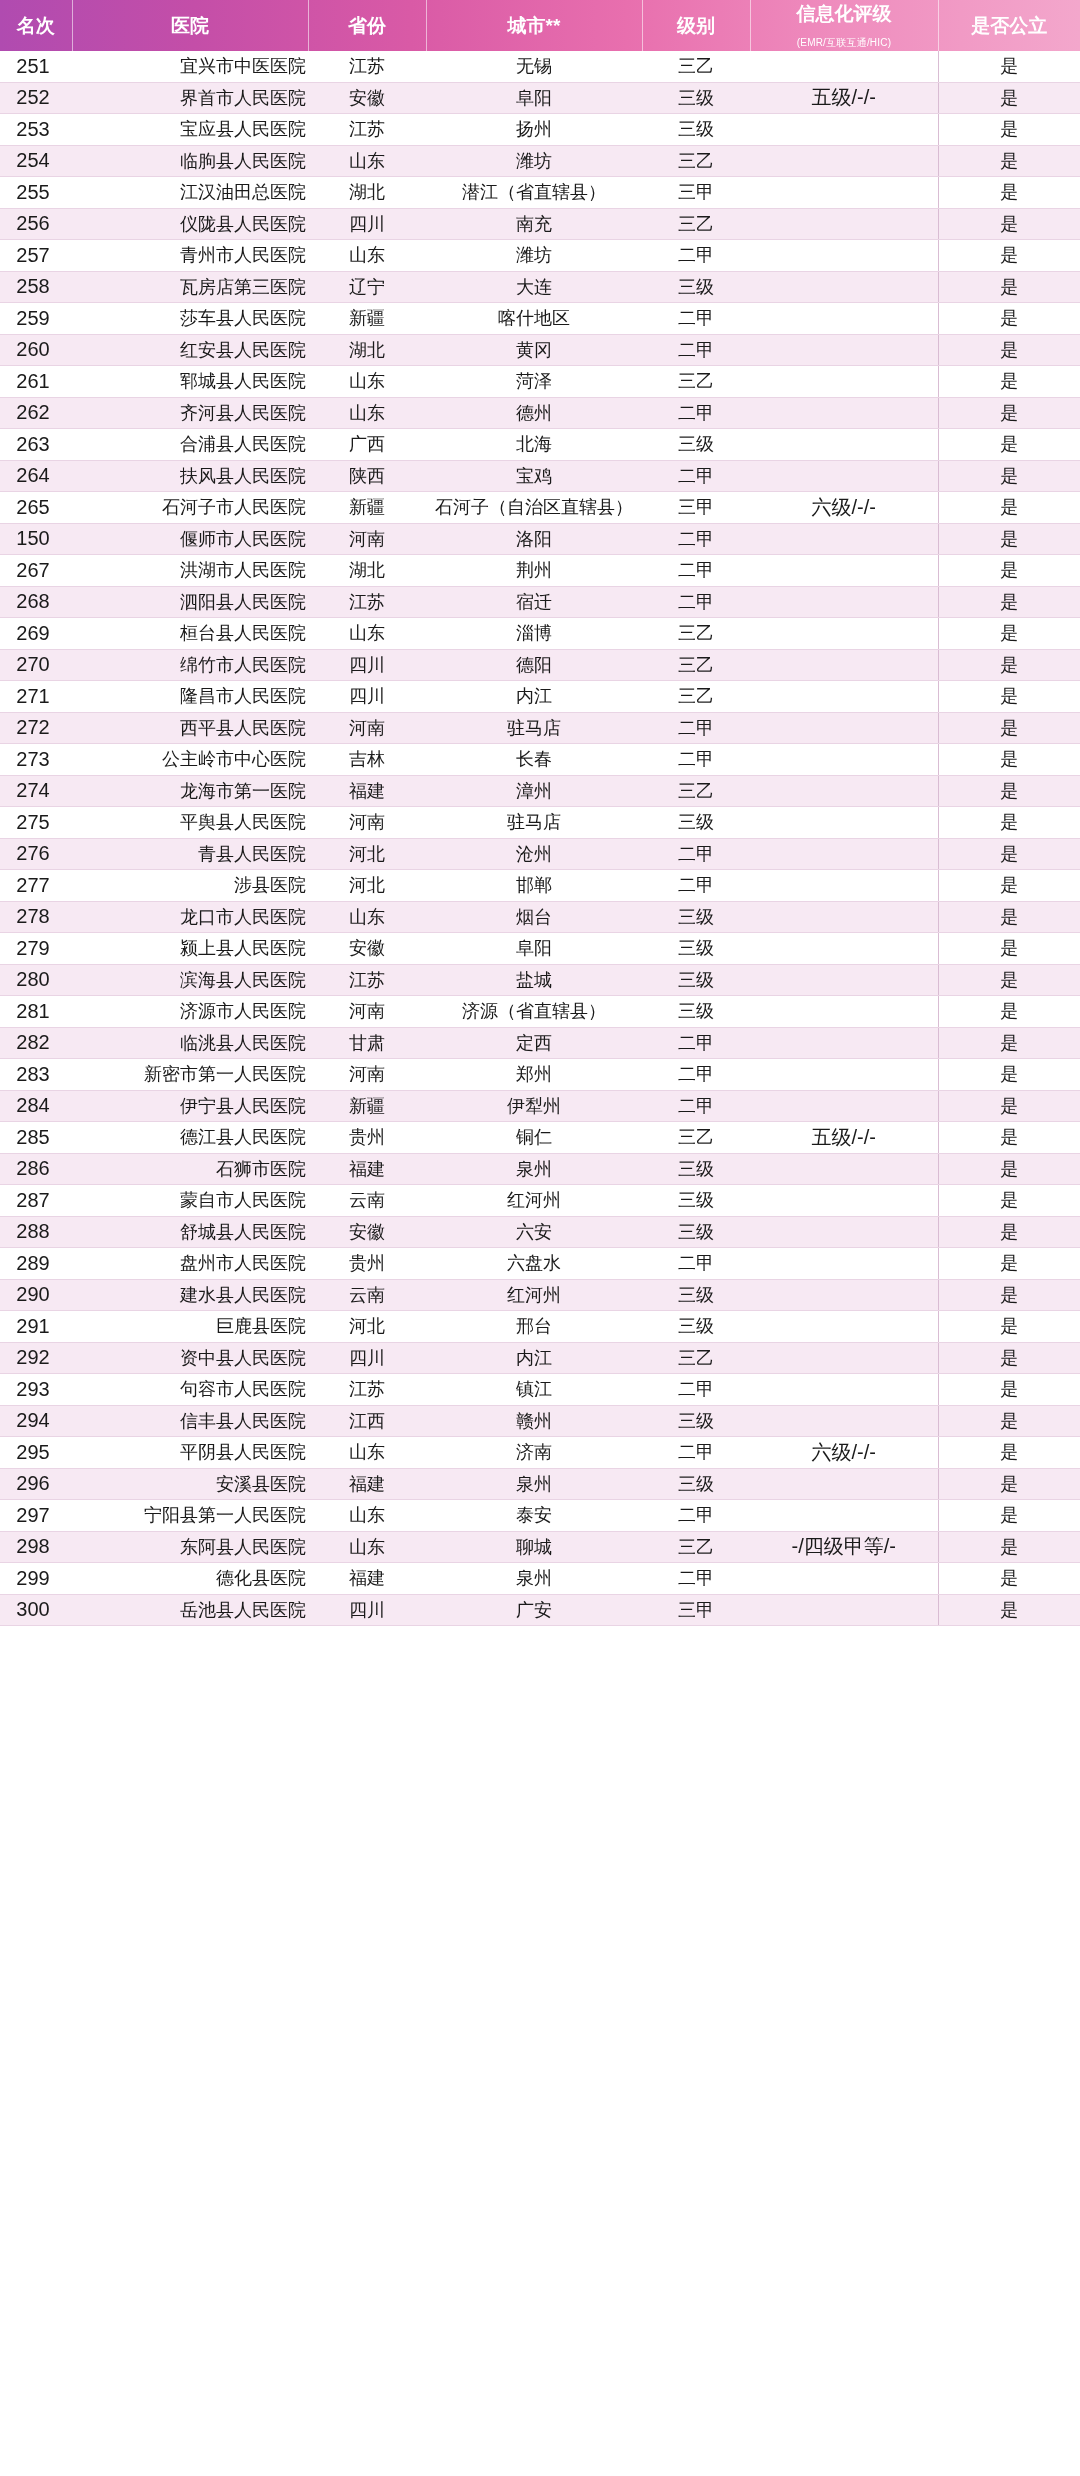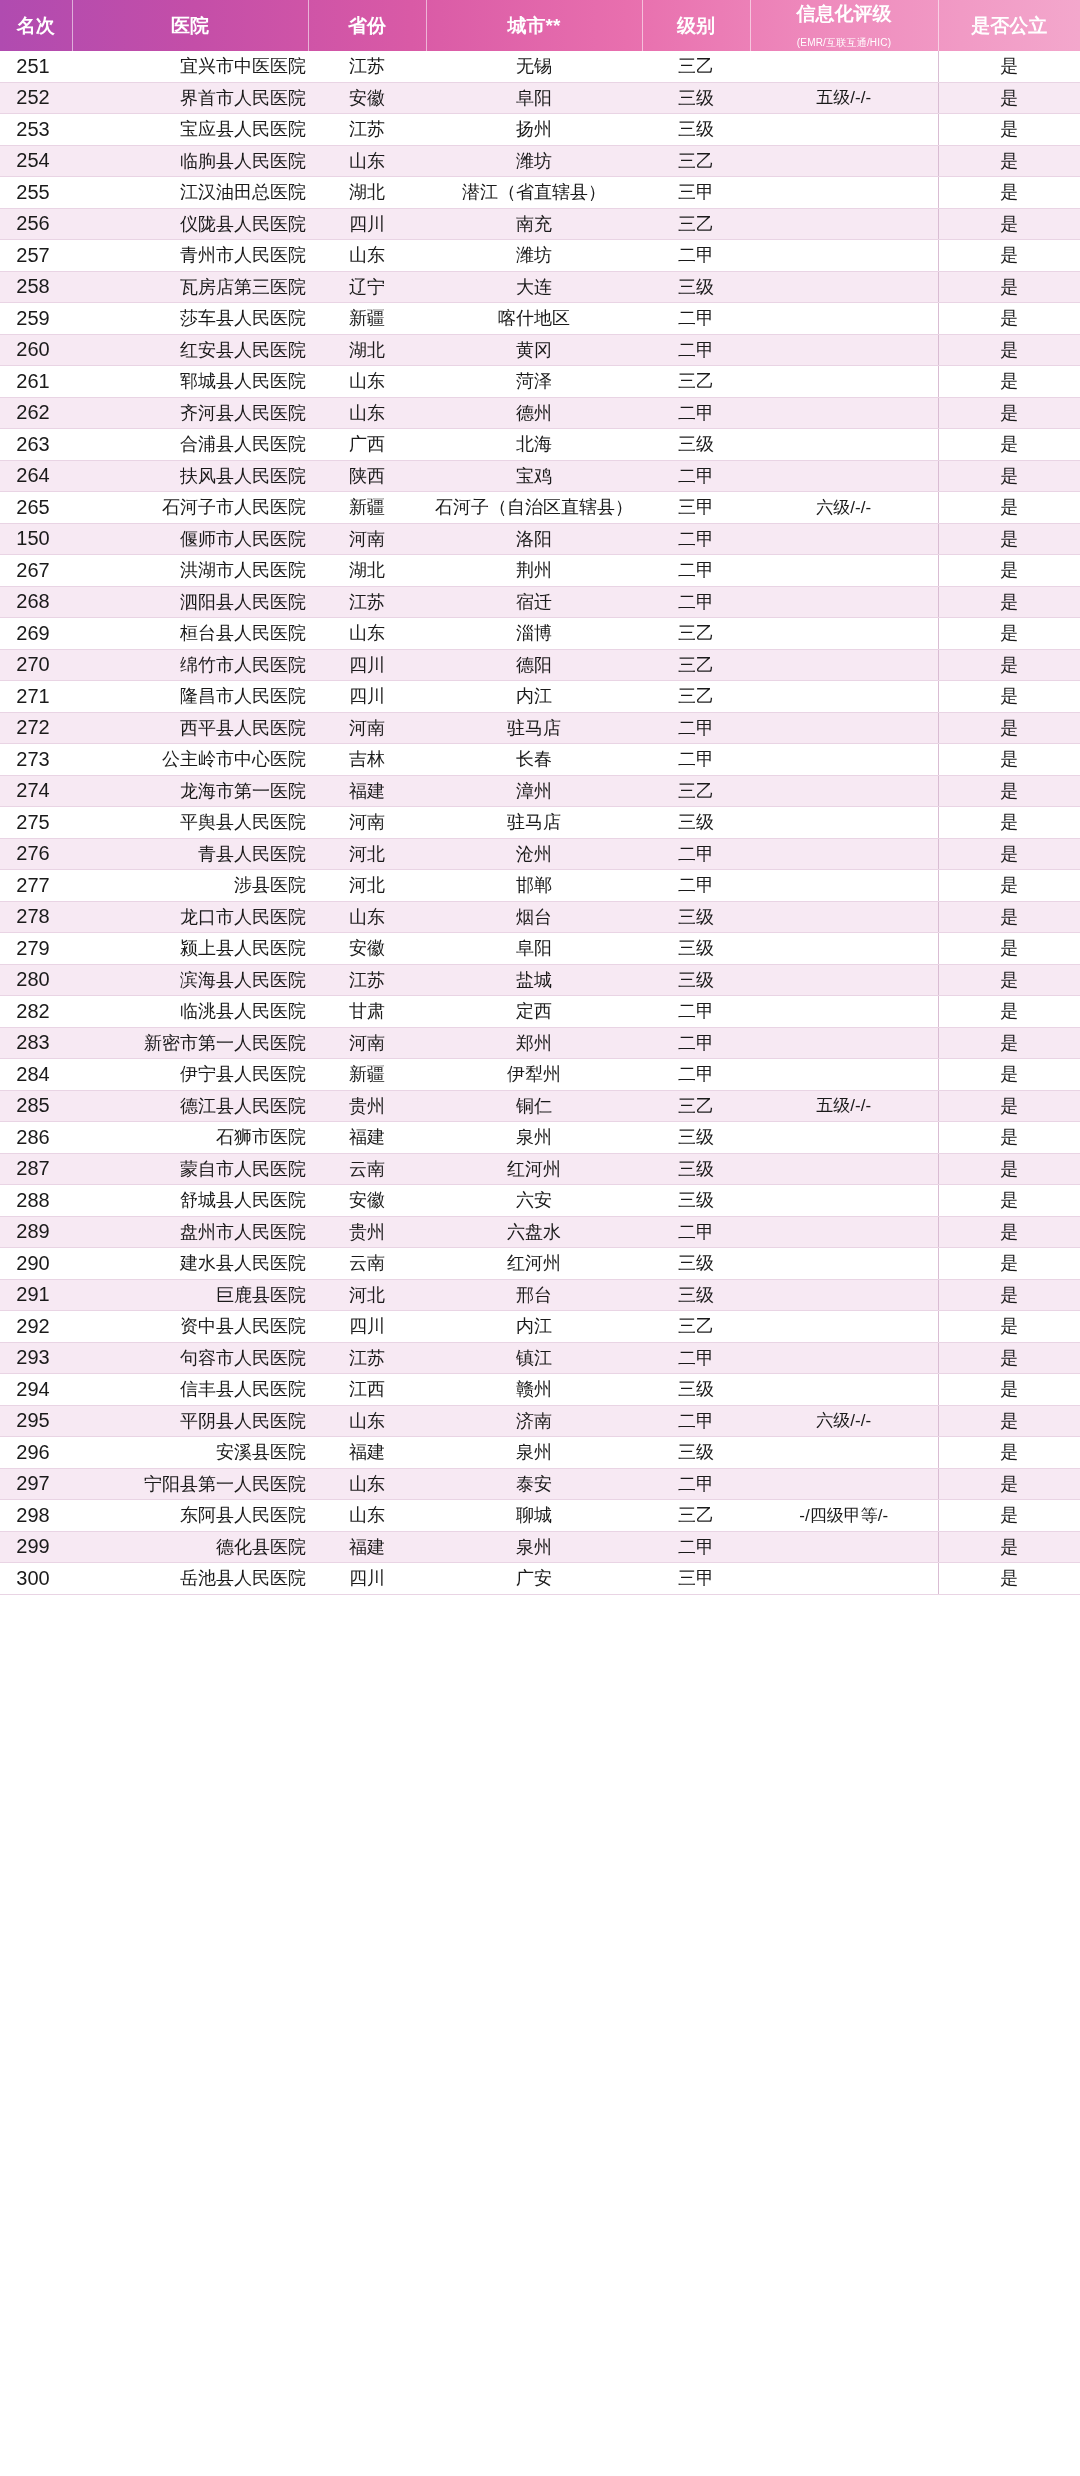--- a/index.html
+++ b/index.html
@@ -67,21 +67,21 @@
     text-align: center;
     padding-right: 8px;
     font-size: 20px;
     color: #1a1a1a;
   }
   td.hosp {
     text-align: right;
     padding-left: 10px;
   }
   td.info {
-    font-size: 17px;
+    font-size: 20px;
   }
   td.public {
     border-left: 1px solid #e9d4e4;
   }
   
   tbody td.public { border-left: 1px solid #d9bcd3; }
 </style>
 </head>
 <body>
 
@@ -386,20 +386,29 @@
       <tr>
         <td class="rank">280</td>
         <td class="hosp">滨海县人民医院</td>
         <td class="prov">江苏</td>
         <td class="city">盐城</td>
         <td class="level">三级</td>
         <td class="info"></td>
         <td class="public">是</td>
       </tr>
       <tr>
+        <td class="rank">281</td>
+        <td class="hosp">济源市人民医院</td>
+        <td class="prov">河南</td>
+        <td class="city">济源（省直辖县）</td>
+        <td class="level">三级</td>
+        <td class="info"></td>
+        <td class="public">是</td>
+      </tr>
+      <tr>
         <td class="rank">282</td>
         <td class="hosp">临洮县人民医院</td>
         <td class="prov">甘肃</td>
         <td class="city">定西</td>
         <td class="level">二甲</td>
         <td class="info"></td>
         <td class="public">是</td>
       </tr>
       <tr>
         <td class="rank">283</td>

